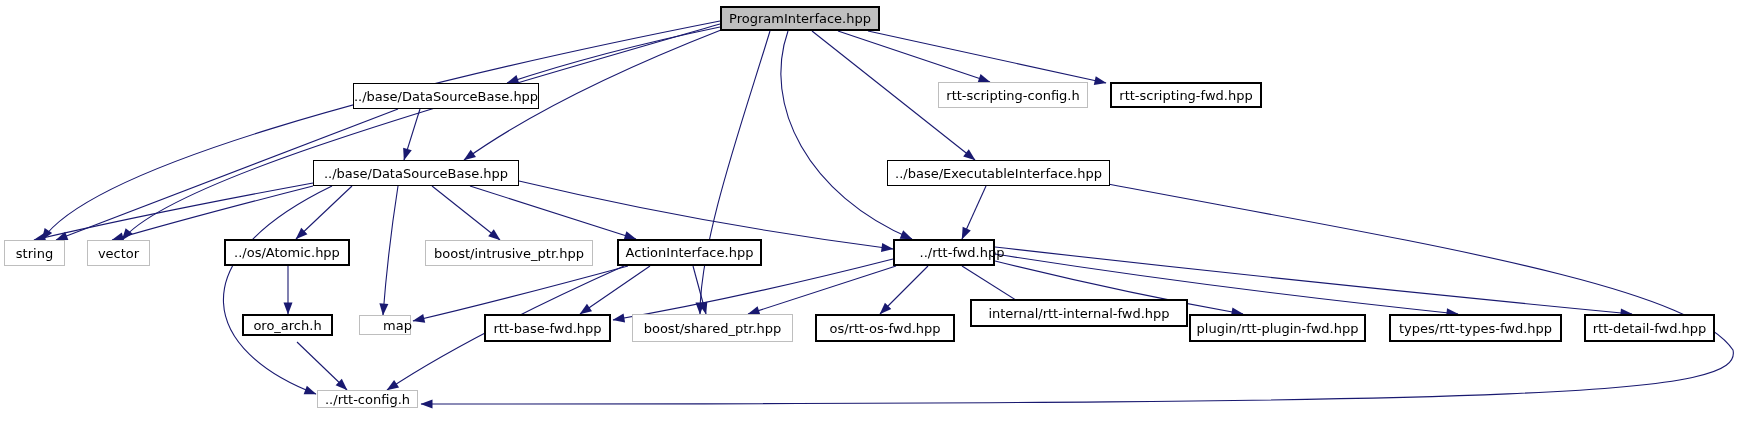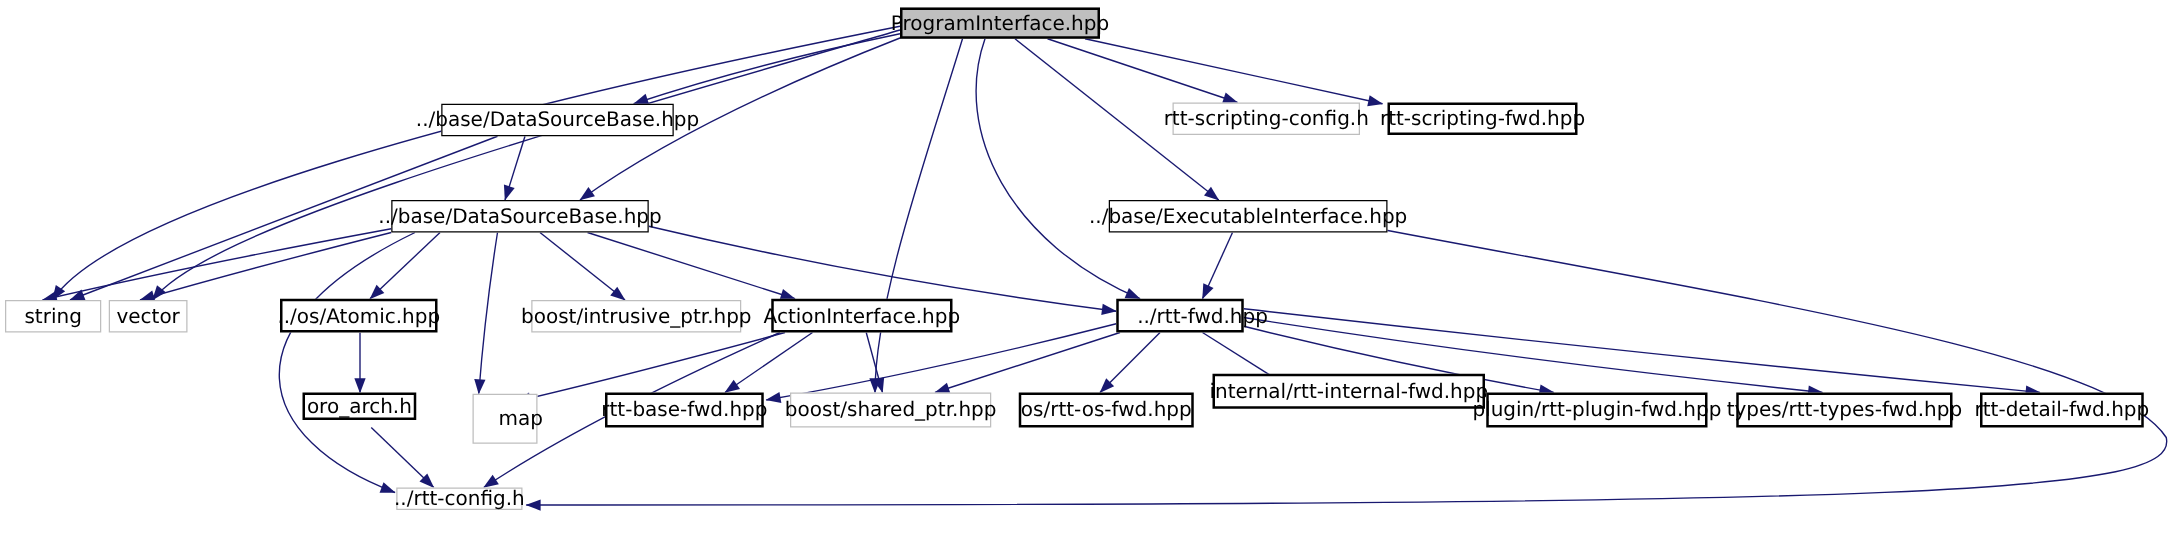--- a/index.html
+++ b/index.html
@@ -18,21 +18,21 @@
     font-family:"DejaVu Sans","Liberation Sans",sans-serif;
     overflow:hidden;
   }
   #edge-layer{position:absolute;left:0;top:0;width:1743px;height:427px;}
   .edge{fill:none;stroke:var(--edge-color);stroke-width:1.1px;}
   .node{
     position:absolute;
     box-sizing:border-box;
     background:#ffffff;
     color:var(--text);
-    font-size:16px;
+    font-size:13px;
     line-height:1;
     display:flex;
     align-items:center;
     justify-content:center;
     white-space:nowrap;
     z-index:2;
   }
   .node.linked{border:1px solid var(--linked-border);}
   .node.linked.bold{border-width:2px;}
   .node.external{border:1px solid var(--external-border);}
@@ -85,28 +85,28 @@
         <path d="M297,342 L347,390" class="edge" marker-end="url(#arrow)"></path>
       </g>
   </svg>
   <div id="node-layer">
       <div class="node root bold" style="left: 720px; top: 6px; width: 160px; height: 25px;">ProgramInterface.hpp</div>
       <div class="node linked" style="left: 353px; top: 83px; width: 186px; height: 26px;">../base/DataSourceBase.hpp</div>
       <div class="node external" style="left: 938px; top: 82px; width: 150px; height: 26px;">rtt-scripting-config.h</div>
       <div class="node linked bold" style="left: 1110px; top: 82px; width: 152px; height: 26px;">rtt-scripting-fwd.hpp</div>
       <div class="node linked" style="left: 313px; top: 160px; width: 206px; height: 26px;">../base/DataSourceBase.hpp</div>
       <div class="node linked" style="left: 887px; top: 160px; width: 223px; height: 26px;">../base/ExecutableInterface.hpp</div>
-      <div class="node external" style="left: 4px; top: 240px; width: 77px; height: 26px;">string</div>
+      <div class="node external" style="left: 4px; top: 240px; width: 61px; height: 26px;">string</div>
       <div class="node external" style="left: 87px; top: 240px; width: 63px; height: 26px;">vector</div>
       <div class="node linked bold" style="left: 224px; top: 239px; width: 126px; height: 27px;">../os/Atomic.hpp</div>
       <div class="node external" style="left: 425px; top: 240px; width: 168px; height: 26px;">boost/intrusive_ptr.hpp</div>
       <div class="node linked bold" style="left: 617px; top: 239px; width: 145px; height: 27px;">ActionInterface.hpp</div>
       <div class="node linked bold" style="left: 893px; top: 239px; width: 102px; height: 27px; padding-left: 36px;">../rtt-fwd.hpp</div>
       <div class="node linked bold" style="left: 242px; top: 314px; width: 91px; height: 22px;">oro_arch.h</div>
-      <div class="node external" style="left: 378px; top: 315px; width: 52px; height: 40px; padding-left: 25px;">map</div>
+      <div class="node external" style="left: 359px; top: 315px; width: 52px; height: 20px; padding-left: 25px;">map</div>
       <div class="node linked bold" style="left: 484px; top: 314px; width: 127px; height: 28px;">rtt-base-fwd.hpp</div>
       <div class="node external" style="left: 632px; top: 314px; width: 161px; height: 28px;">boost/shared_ptr.hpp</div>
       <div class="node linked bold" style="left: 815px; top: 314px; width: 140px; height: 28px;">os/rtt-os-fwd.hpp</div>
       <div class="node linked bold" style="left: 970px; top: 299px; width: 218px; height: 28px;">internal/rtt-internal-fwd.hpp</div>
       <div class="node linked bold" style="left: 1189px; top: 314px; width: 177px; height: 28px;">plugin/rtt-plugin-fwd.hpp</div>
       <div class="node linked bold" style="left: 1389px; top: 314px; width: 173px; height: 28px;">types/rtt-types-fwd.hpp</div>
       <div class="node linked bold" style="left: 1584px; top: 314px; width: 131px; height: 28px;">rtt-detail-fwd.hpp</div>
       <div class="node external" style="left: 317px; top: 390px; width: 101px; height: 18px;">../rtt-config.h</div>
     </div>
 </div>

